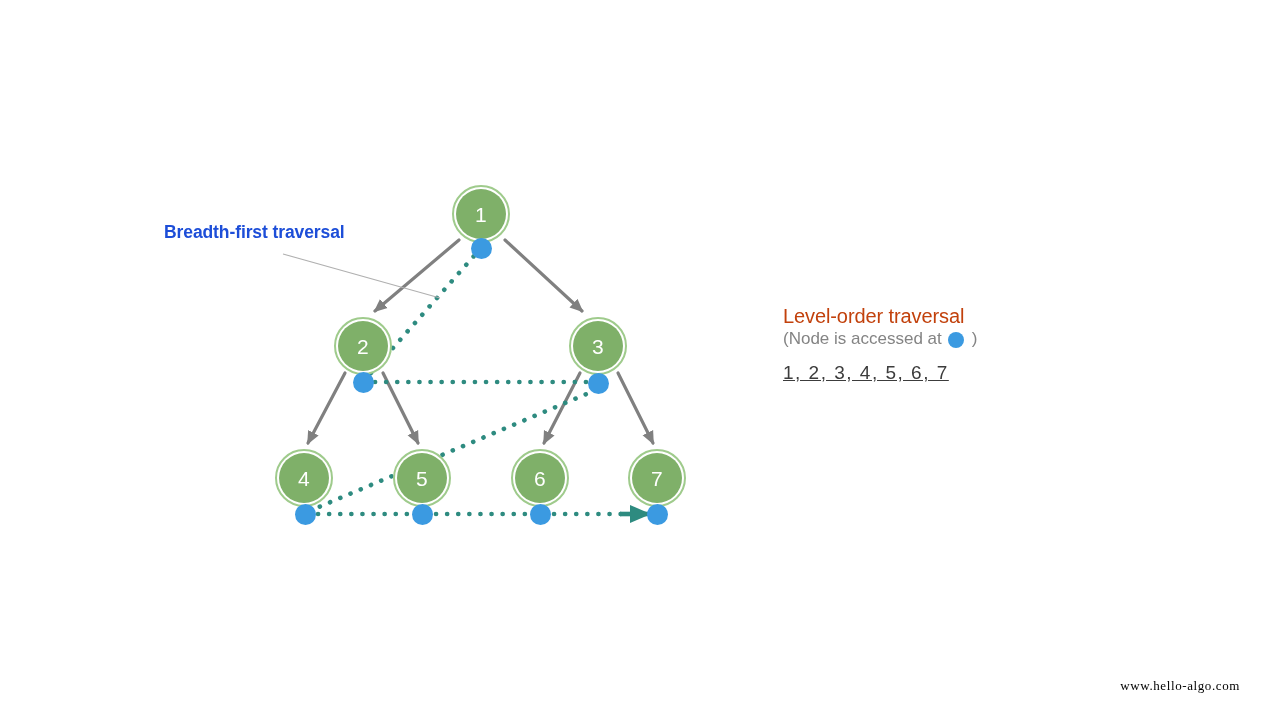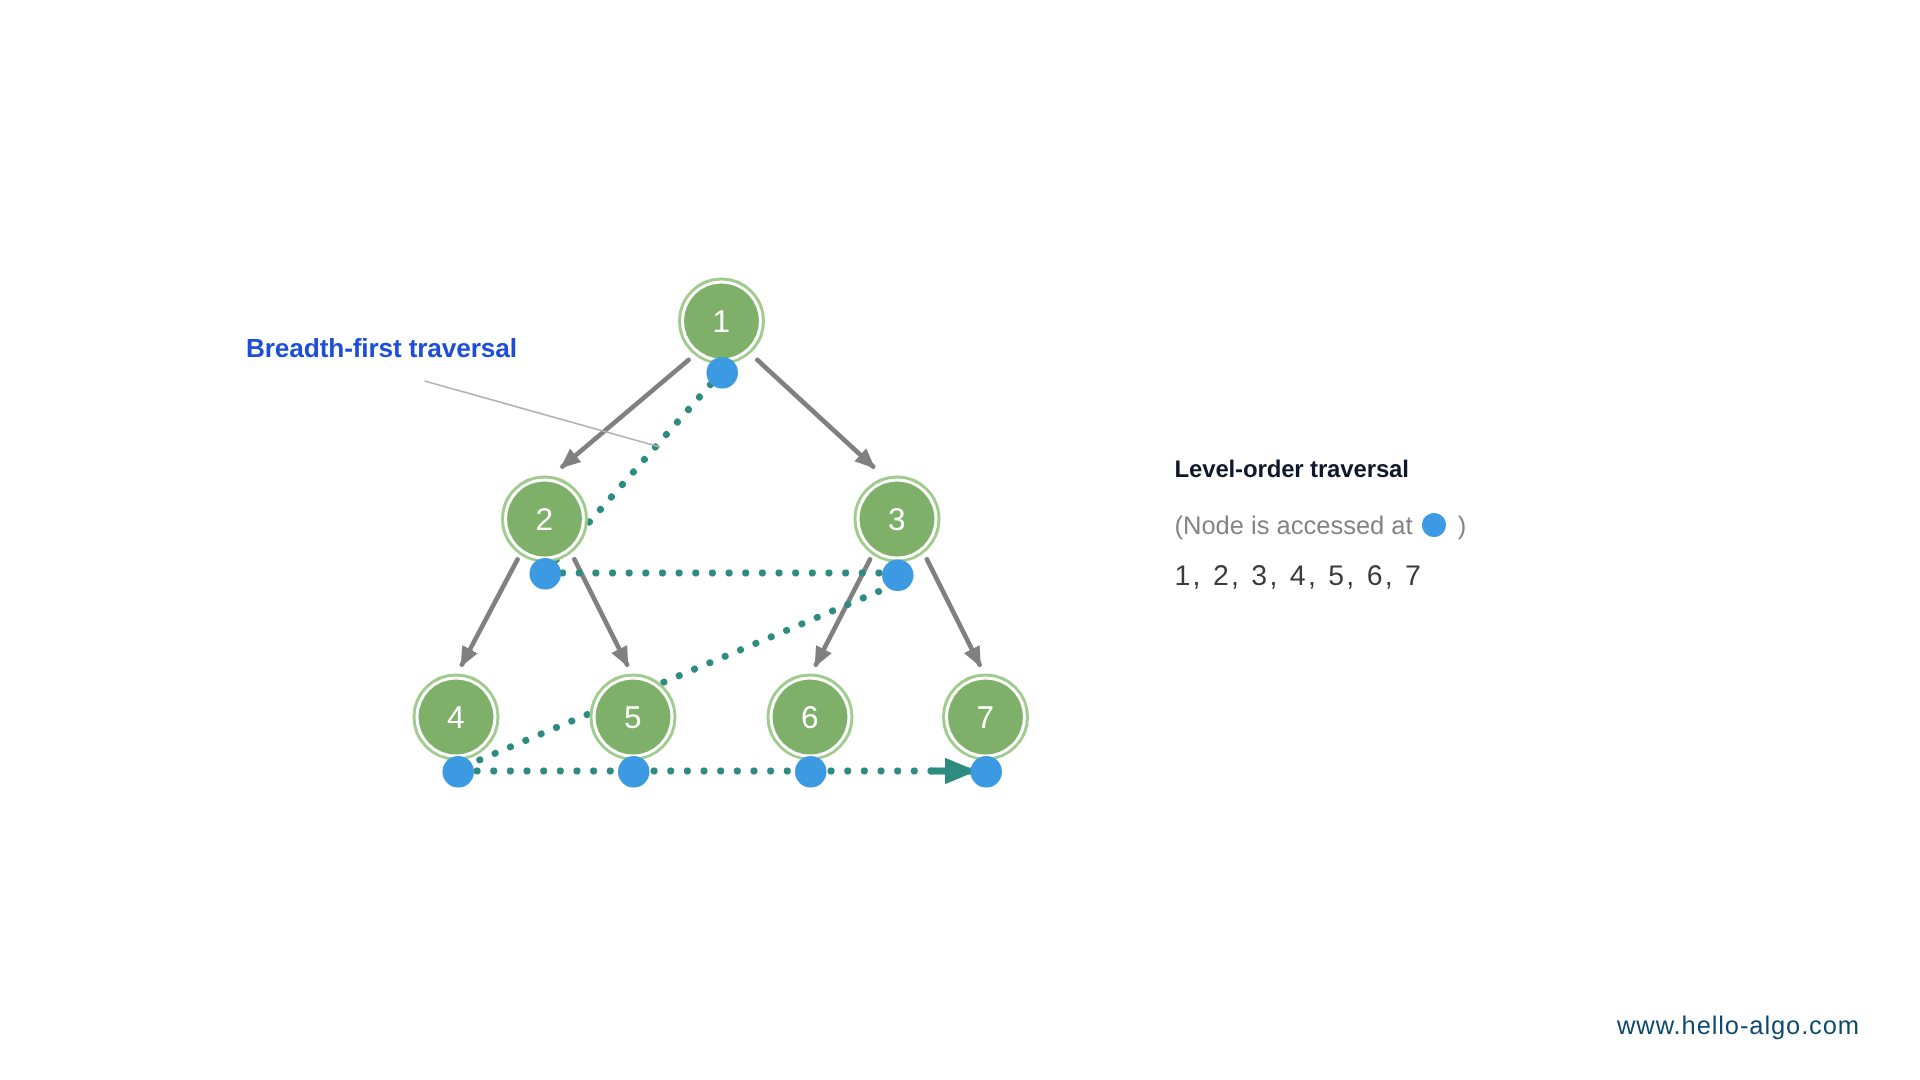--- a/index.html
+++ b/index.html
@@ -77,61 +77,62 @@
     white-space: nowrap;
   }
 
   .panel {
     position: absolute;
     left: 783px;
     top: 305px;
     width: 420px;
   }
   .panel-title {
-    font-size: 16px;
-    font-weight: bold;
-    color: #0f172a;
+    font-size: 20px;
+    font-weight: normal;
+    color: #c2410c;
     letter-spacing: -0.1px;
     white-space: nowrap;
     margin: 0;
   }
   .panel-sub {
-    margin-top: 18px;
+    margin-top: 1px;
     font-size: 17px;
     color: #848484;
     white-space: nowrap;
     display: flex;
-    align-items: flex-start;
+    align-items: center;
   }
   .panel-sub .inline-dot {
     display: inline-block;
     width: 16px;
     height: 16px;
     border-radius: 50%;
     background: #3b9ae1;
     margin: 0 8px 0 6px;
     flex: none;
     position: relative;
     top: 1px;
   }
   .panel-seq {
     margin-top: 13px;
     font-size: 19px;
     color: #3c3c3c;
     white-space: nowrap;
     letter-spacing: 1.5px;
+    text-decoration: underline;
   }
 
   .watermark {
     position: absolute;
     right: 40px;
     bottom: 26px;
-    font-family: Liberation Sans, sans-serif;
-    font-size: 17px;
-    color: #0c4a6e;
+    font-family: Liberation Serif, serif;
+    font-size: 13px;
+    color: #000000;
     letter-spacing: 0.6px;
     white-space: nowrap;
   }
 </style>
 </head>
 <body>
 
 <svg id="canvas" viewBox="0 0 1280 720">
   <defs>
     <marker id="arrow-gray" viewBox="0 0 10 10" refX="8.6" refY="5" markerWidth="4.2" markerHeight="4.2" orient="auto-start-reverse">

